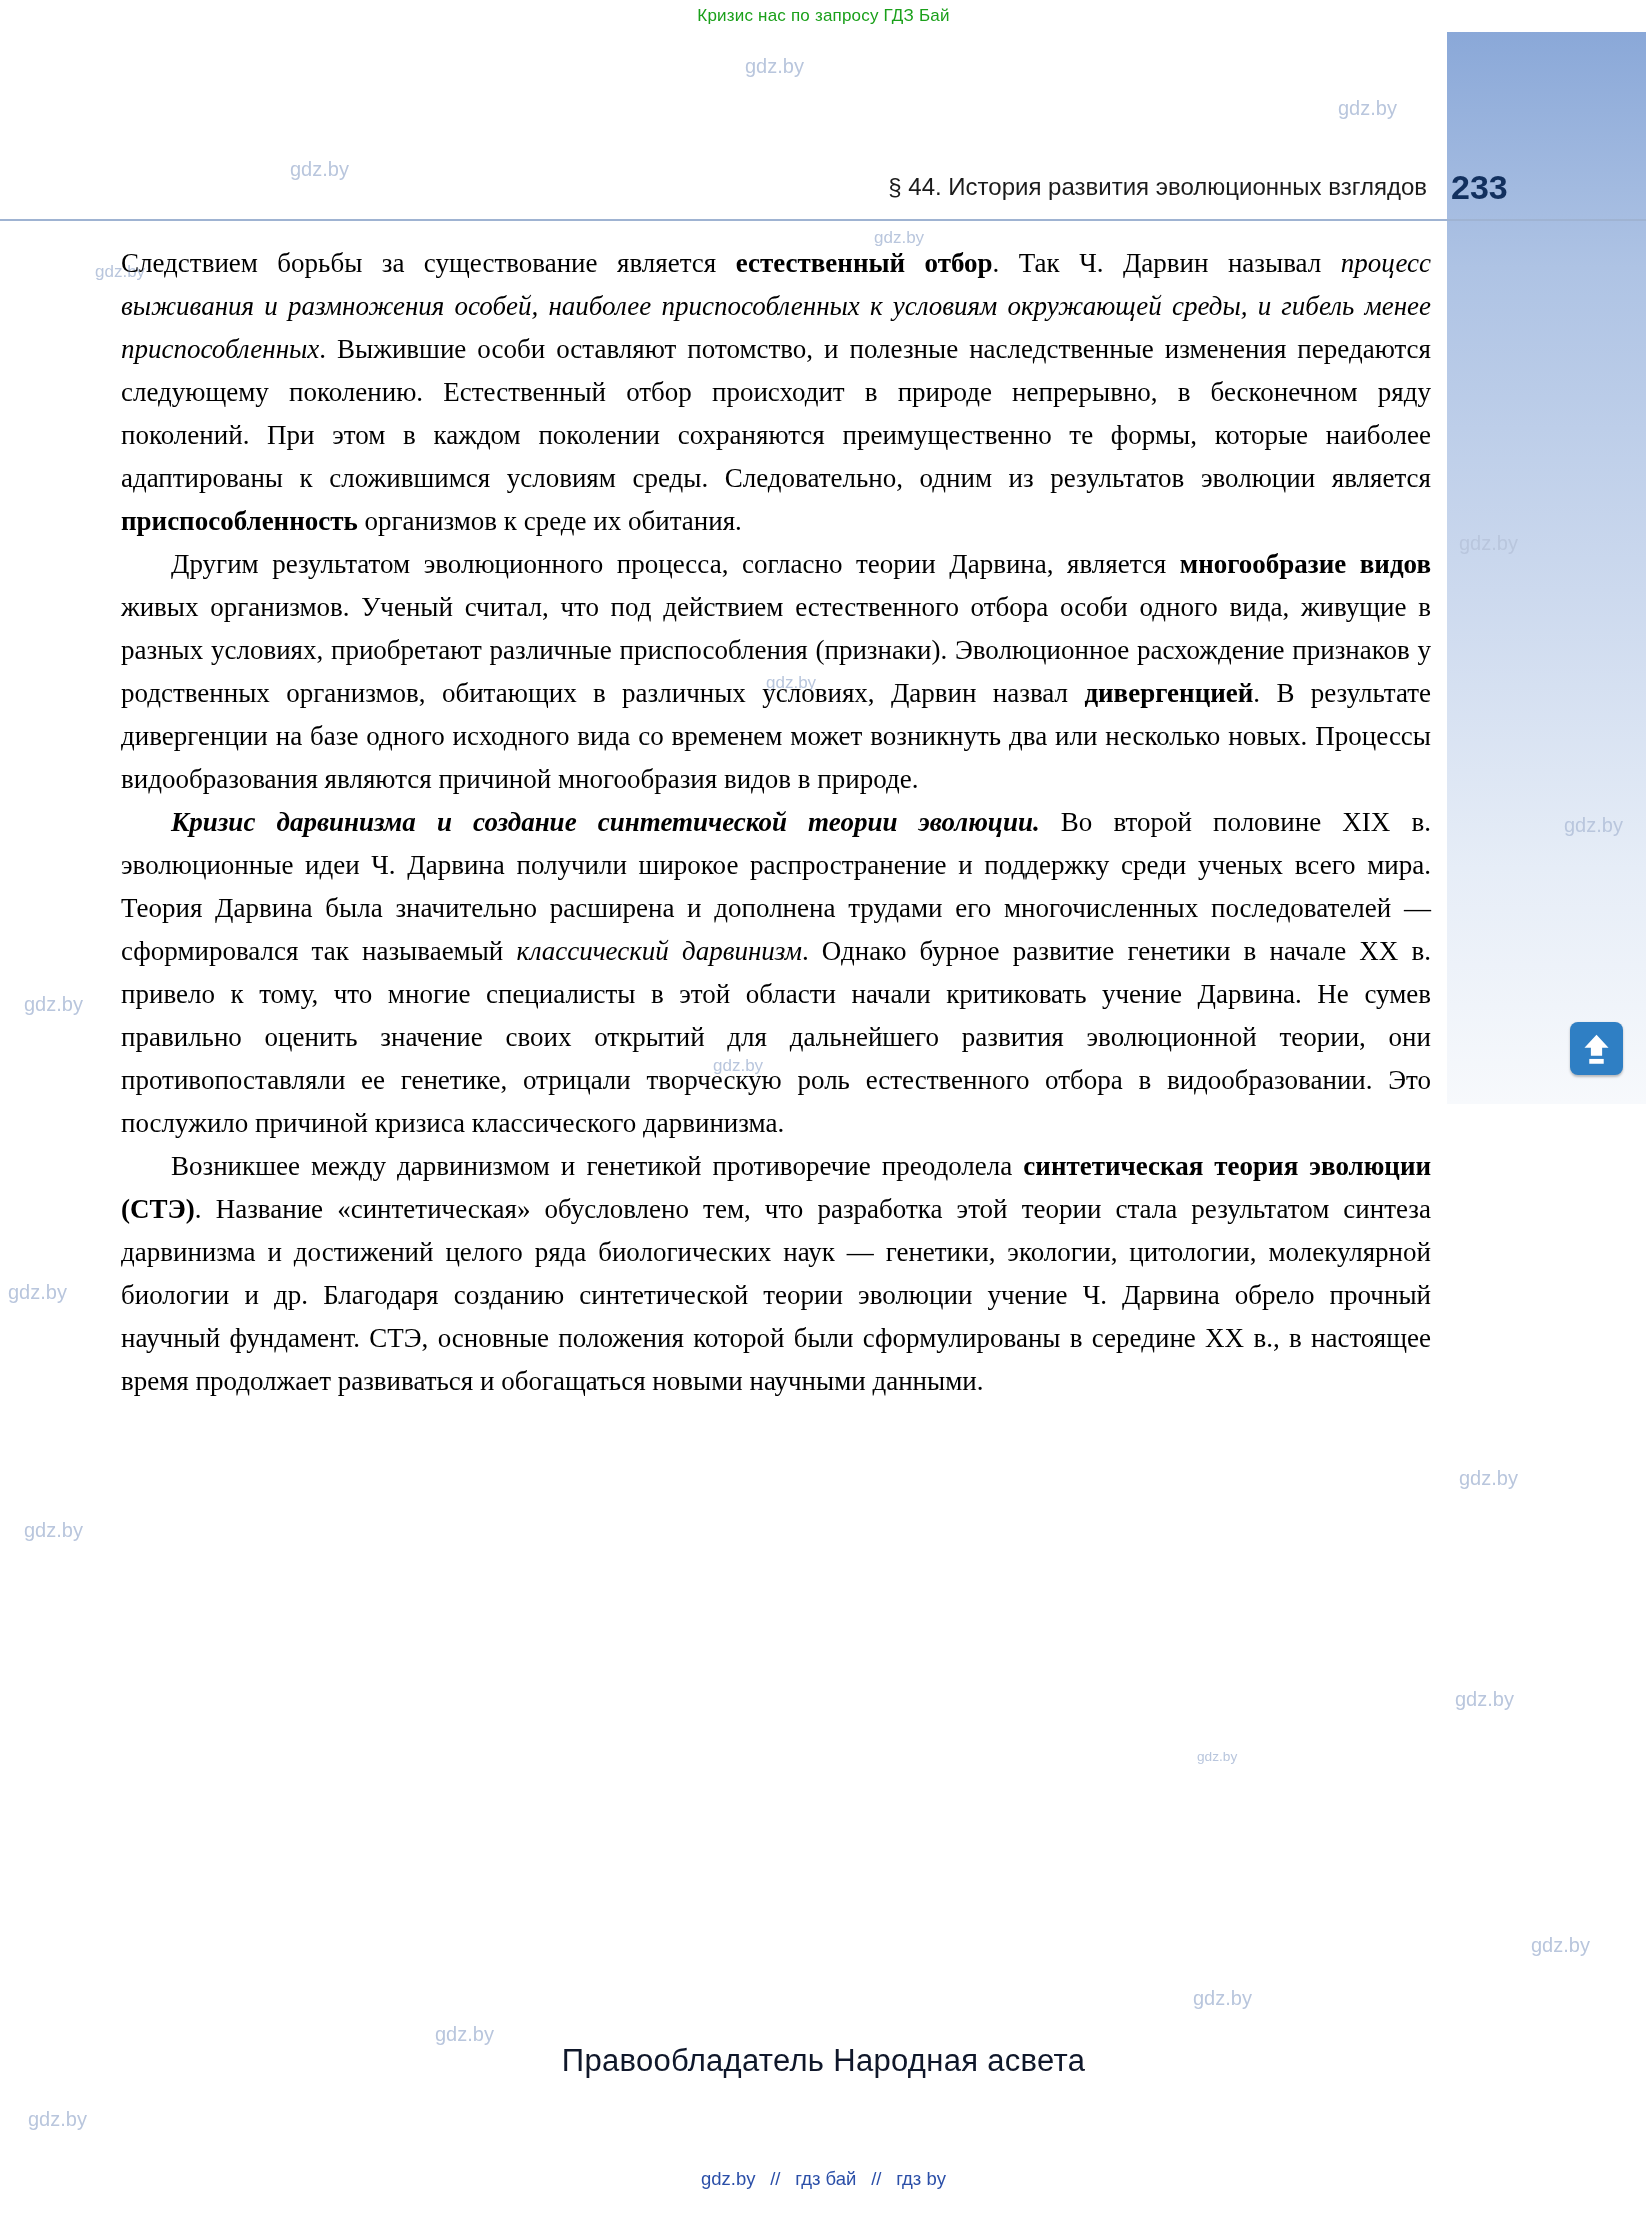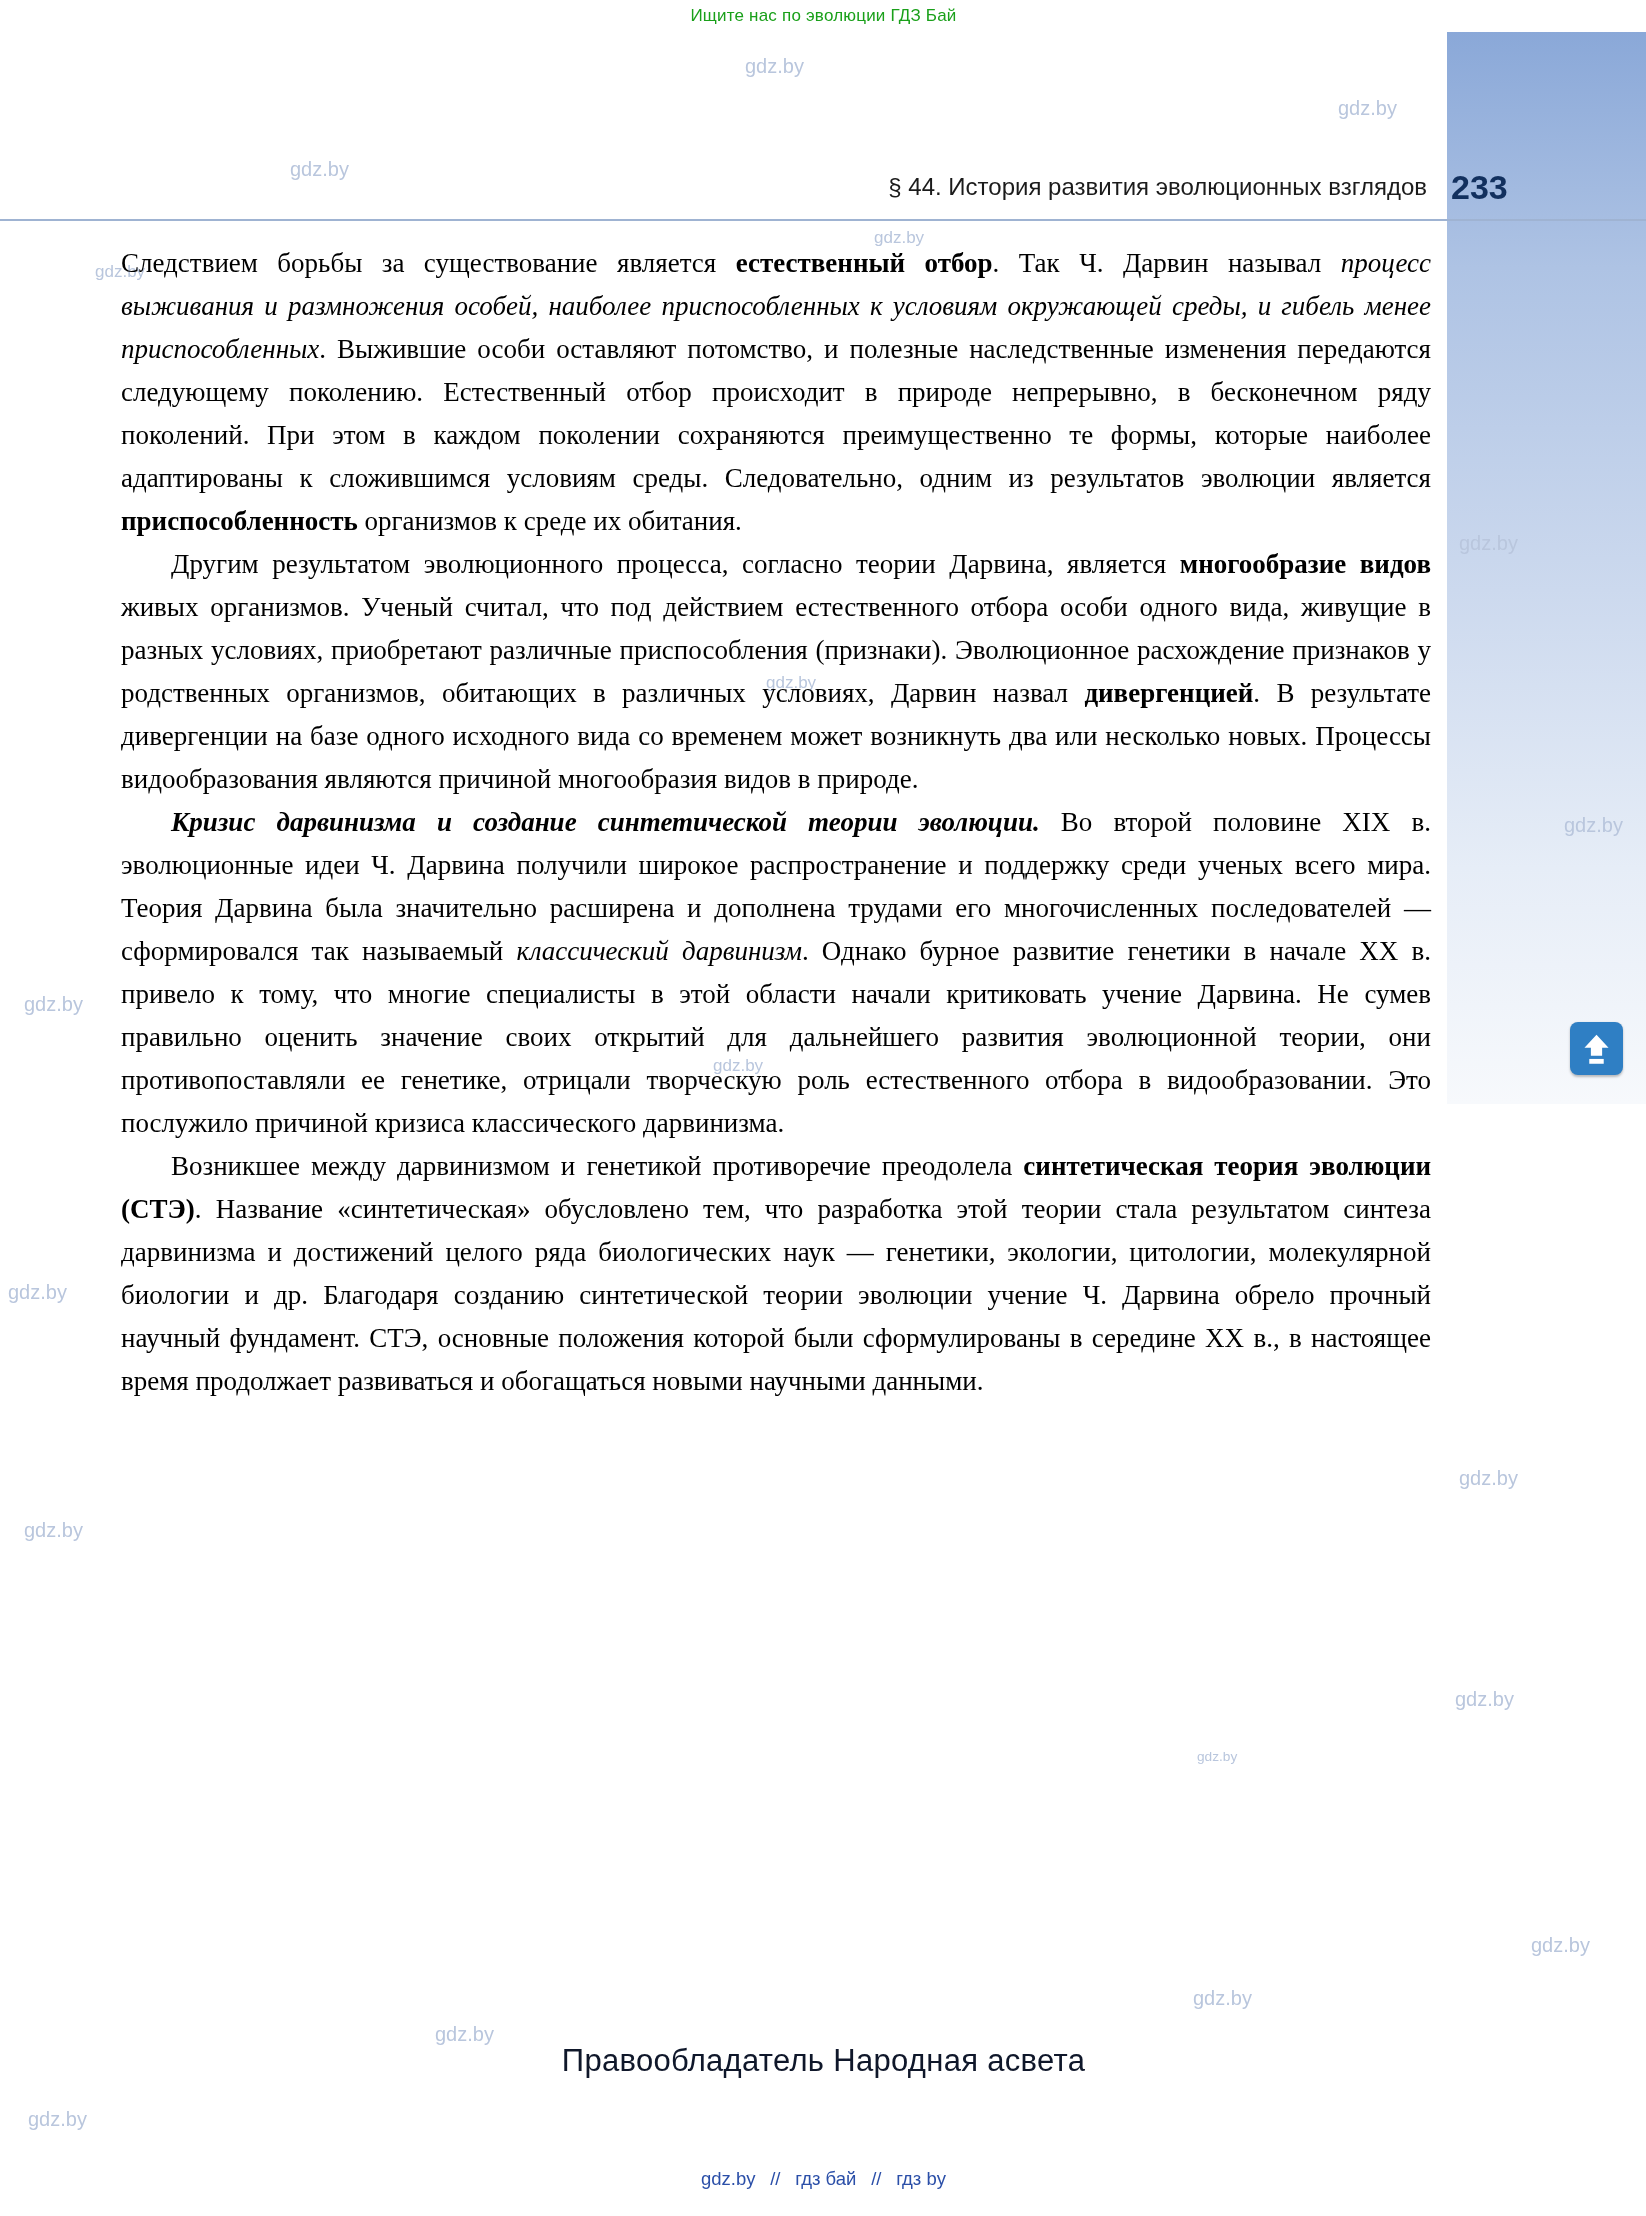--- a/index.html
+++ b/index.html
@@ -144,21 +144,21 @@
     color: #2b4fa8;
   }
   .footer-links span { margin: 0 4.8px; }
   .footer-links .sep { color: #2b4fa8; }
 </style>
 </head>
 <body>
 
 <div class="side-bar"></div>
 
-<div class="promo-top">Ищите нас по эволюции ГДЗ Бай</div>
+<div class="promo-top">Кризис нас по запросу ГДЗ Бай</div>
 
 <div class="wm" style="top:55px; left:745px;">gdz.by</div>
 <div class="wm" style="top:97px; left:1338px;">gdz.by</div>
 <div class="wm" style="top:158px; left:290px;">gdz.by</div>
 <div class="wm sm" style="top:228px; left:874px;">gdz.by</div>
 <div class="wm sm" style="top:262px; left:95px;">gdz.by</div>
 <div class="wm" style="top:532px; left:1459px;">gdz.by</div>
 <div class="wm sm" style="top:673px; left:766px;">gdz.by</div>
 <div class="wm" style="top:814px; left:1564px;">gdz.by</div>
 <div class="wm" style="top:993px; left:24px;">gdz.by</div>

